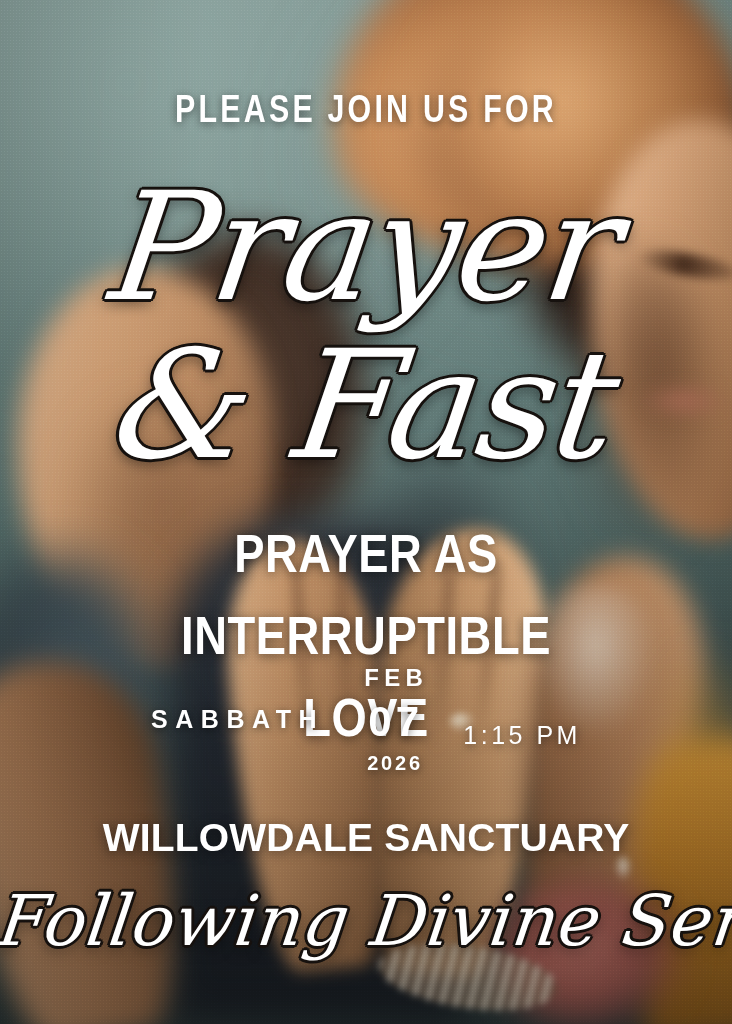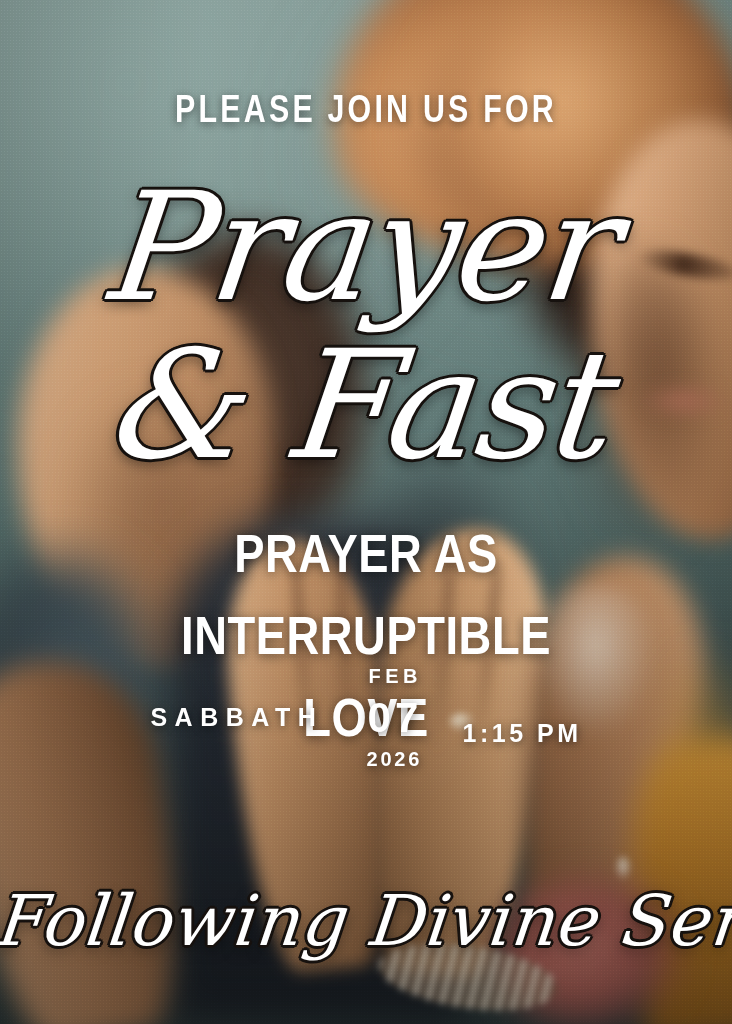--- a/index.html
+++ b/index.html
@@ -322,38 +322,38 @@
   .weekday{
     font-size:25px;font-weight:700;letter-spacing:.30em;
     text-shadow:0 2px 9px rgba(0,0,0,.55);
     white-space:nowrap;
   }
   .datecol{
     display:flex;flex-direction:column;align-items:center;
     line-height:1;
   }
   .month{
-    font-size:20px;font-weight:700;letter-spacing:.22em;
+    font-size:24px;font-weight:700;letter-spacing:.22em;
     text-indent:.22em;
     text-shadow:0 2px 9px rgba(0,0,0,.55);
     text-align:right;
   }
   .day{
     font-size:42px;font-weight:700;letter-spacing:.10em;
     text-indent:.10em;
     margin:11px 12px 10px;
     text-shadow:0 2px 10px rgba(0,0,0,.55);
   }
   .year{
     font-size:20px;font-weight:700;letter-spacing:.14em;
     text-indent:.14em;
     text-shadow:0 2px 9px rgba(0,0,0,.55);
   }
   .time{
-    font-size:25px;font-weight:700;letter-spacing:.14em;
+    font-size:25px;font-weight:400;letter-spacing:.14em;
     text-shadow:0 2px 9px rgba(0,0,0,.55);
     white-space:nowrap;
     margin-top:31px;
   }
 
   .venue{
     position:absolute;left:0;right:0;top:818px;
     text-align:center;
     color:#fff;
     font-size:39px;
@@ -439,17 +439,18 @@
 
       <div class="datecol">
         <div class="month">FEB</div>
         <div class="day">07</div>
         <div class="year">2026</div>
       </div>
 
       <div class="time">1:15 PM</div>
     </div>
 
+    <div class="venue">WILLOWDALE SANCTUARY</div>
 
     <div class="script script-footer">Following Divine Service</div>
 
   </div>
 </div>
 
 </body></html>

